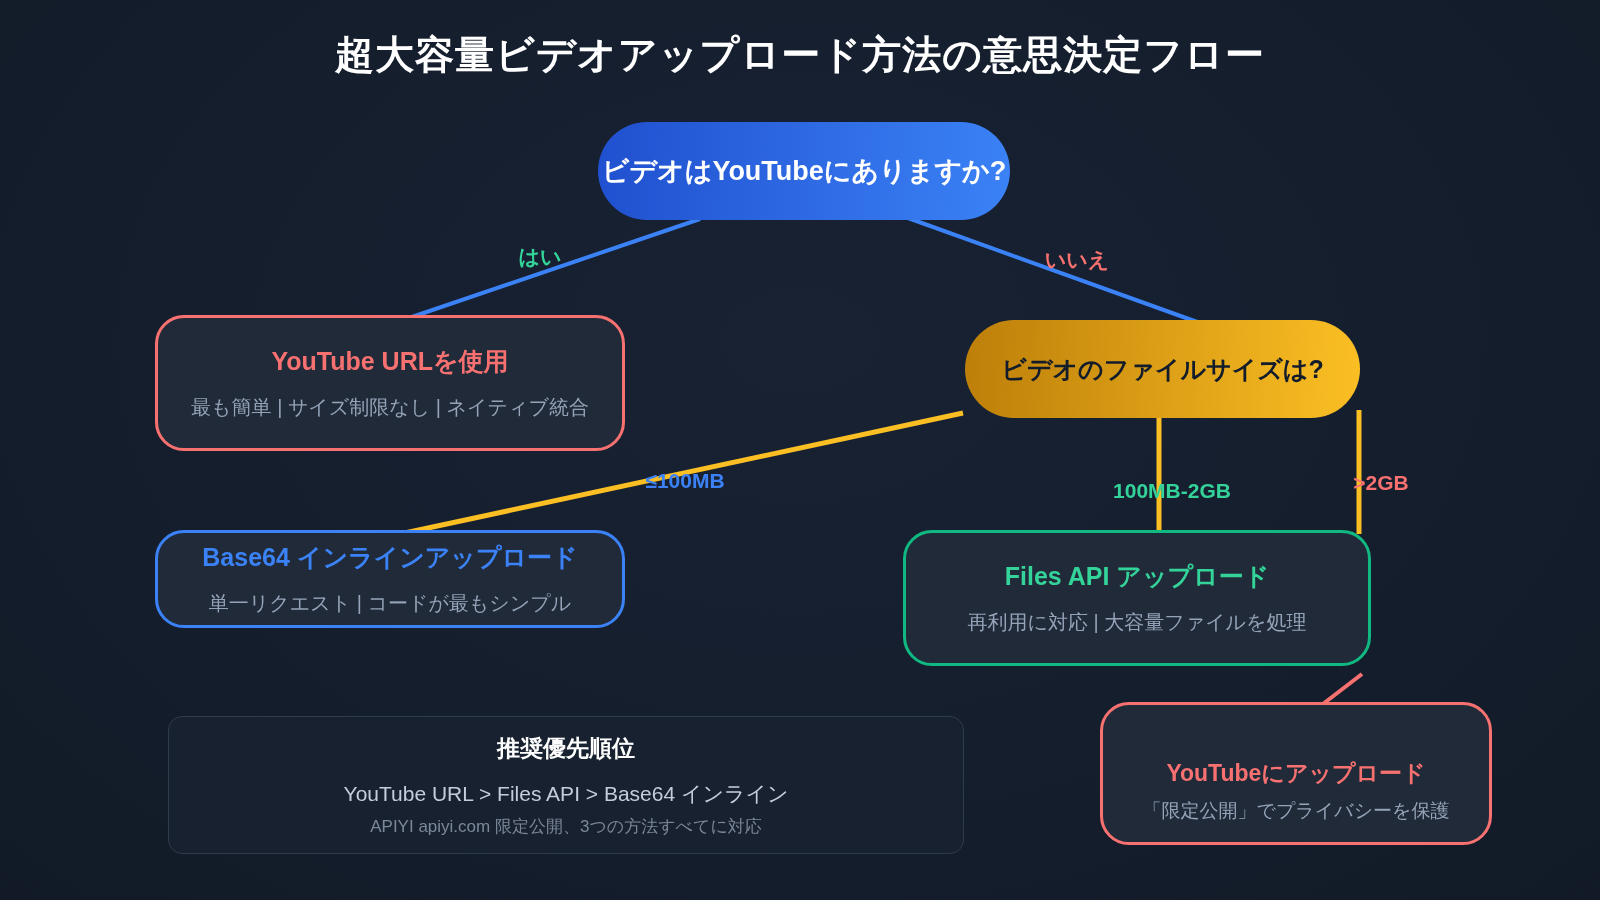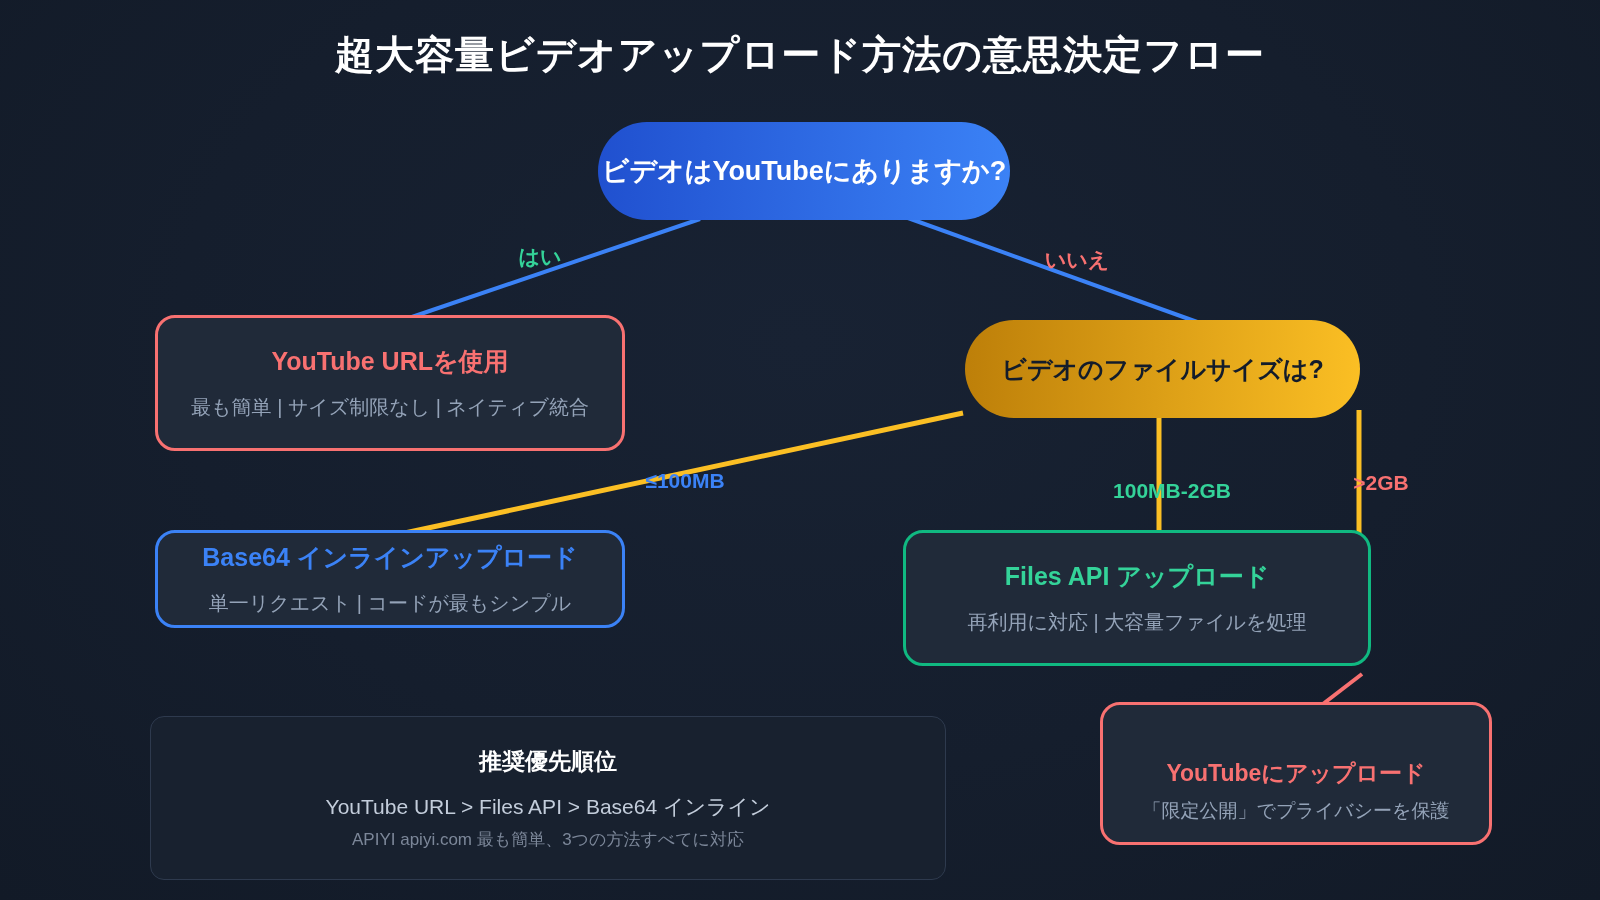--- a/index.html
+++ b/index.html
@@ -31,34 +31,34 @@
   .pill-blue{
     left:598px;top:122px;width:412px;height:98px;
     background:linear-gradient(92deg,var(--blue-dark,#2050cf),var(--blue,#3b82f6));
     color:var(--ink,#fff);font-size:27px;
   }
   .pill-yellow{
     left:965px;top:320px;width:395px;height:98px;
     background:linear-gradient(92deg,var(--yellow-dark,#bd7f09),var(--yellow,#fbbf24));
     color:#131c2b;font-size:25px;
   }
-  .card{background:var(--panel,#202a39);border:3px solid;border-radius:20px;gap:16px;padding:10px 16px;}
+  .card{background:var(--panel,#202a39);border:3px solid;border-radius:29px;gap:16px;padding:10px 16px;}
   .card .node-title{font-size:25px;font-weight:700;}
   .card .node-sub{font-size:20px;color:var(--muted,#94a3b8);}
   .card-youtube-url{left:155px;top:315px;width:470px;height:136px;border-color:var(--salmon,#f87171);}
   .card-youtube-url .node-title{color:var(--salmon,#f87171);}
   .card-base64{left:155px;top:530px;width:470px;height:98px;border-color:var(--blue,#3b82f6);}
   .card-base64 .node-title{color:var(--blue,#3b82f6);}
   .card-files{left:903px;top:530px;width:468px;height:136px;border-color:var(--green-border,#10b981);}
   .card-files .node-title{color:var(--green,#34d399);}
   .card-upload{left:1100px;top:702px;width:392px;height:143px;border-color:var(--salmon,#f87171);gap:9px;}
   .card-upload .node-title{font-size:23px;color:var(--salmon,#f87171);margin-top:35px;}
   .card-upload .node-sub{font-size:19px;}
   .card-rec{
-    left:150px;top:716px;width:796px;height:164px;
+    left:168px;top:716px;width:796px;height:138px;
     background:var(--panel-subtle,#18212f);border:1px solid var(--hair,#2e3a4e);
     border-radius:14px;gap:7px;
   }
   .card-rec .node-title{font-size:23px;font-weight:700;color:var(--ink,#fff);margin-bottom:9px;}
   .card-rec .rec-priority{font-size:21px;color:var(--light,#c3cddb);}
   .card-rec .rec-note{font-size:17px;color:var(--dim,#7c8799);}
   .edge-label{
     position:absolute;z-index:3;transform:translate(-50%,-50%);
     font-size:21px;font-weight:700;white-space:nowrap;
   }
@@ -106,21 +106,21 @@
   </div>
 
   <div class="node card card-upload">
     <div class="node-title">YouTubeにアップロード</div>
     <div class="node-sub">「限定公開」でプライバシーを保護</div>
   </div>
 
   <div class="node card-rec node">
     <div class="node-title">推奨優先順位</div>
     <div class="rec-priority">YouTube URL &gt; Files API &gt; Base64 インライン</div>
-    <div class="rec-note">APIYI apiyi.com 最も簡単、3つの方法すべてに対応</div>
+    <div class="rec-note">APIYI apiyi.com 限定公開、3つの方法すべてに対応</div>
   </div>
 
   <span class="edge-label lbl-green" style="left:540px;top:257px">はい</span>
   <span class="edge-label lbl-red" style="left:1077px;top:260px">いいえ</span>
   <span class="edge-label lbl-blue" style="left:685px;top:481px">≤100MB</span>
   <span class="edge-label lbl-green" style="left:1172px;top:491px">100MB-2GB</span>
   <span class="edge-label lbl-red" style="left:1381px;top:483px">&gt;2GB</span>
 
 </div>
 

